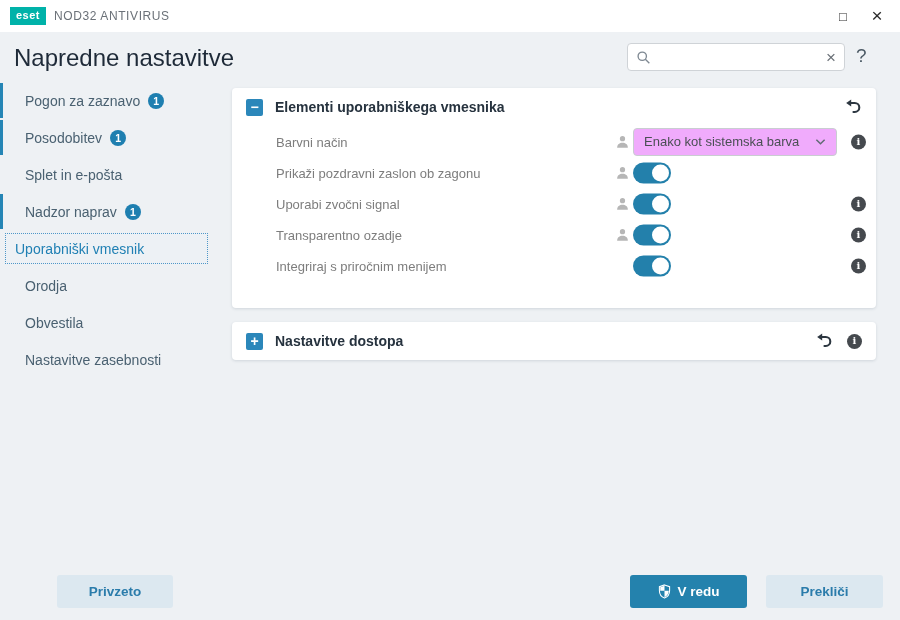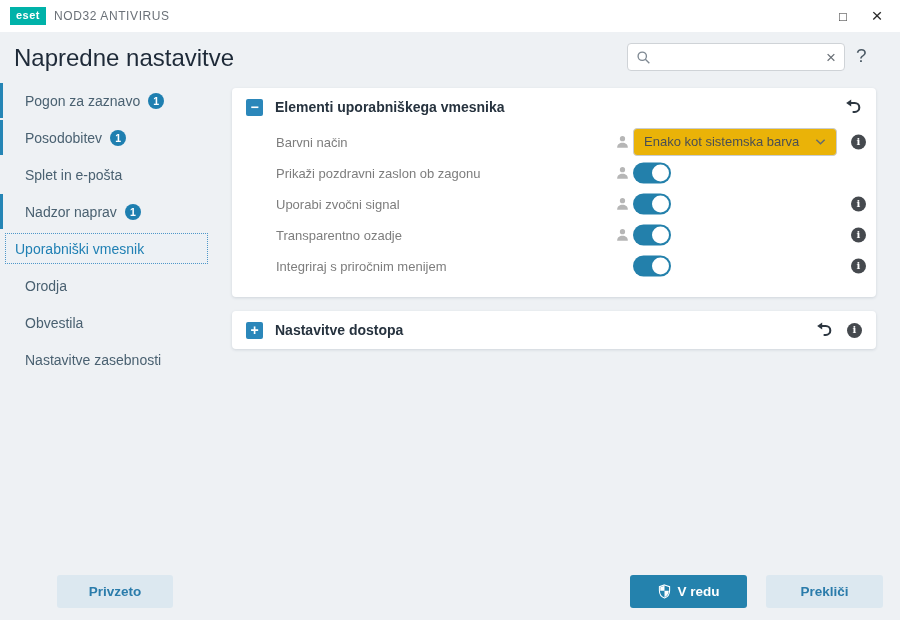--- a/index.html
+++ b/index.html
@@ -30,27 +30,27 @@
   .badge { margin-left:8px; width:16px; height:16px; border-radius:50%; background:#1e7fb0; color:#fff; font-size:10.5px; font-weight:bold; display:flex; align-items:center; justify-content:center; }
 
   
   .main { position:absolute; left:232px; top:88px; width:644px; }
   .panel { background:#fff; border-radius:4px; box-shadow:0 1px 3px rgba(40,60,80,.15); }
   .panel + .panel { margin-top:14px; }
   .panel-header { height:38px; display:flex; align-items:center; padding:0 14px; }
   .collapse-box { width:17px; height:17px; border-radius:2px; background:#2b87ba; color:#fff; font-size:14px; font-weight:bold; line-height:1; display:flex; align-items:center; justify-content:center; margin-right:12px; cursor:default; }
   .panel-title { flex:1; font-size:14px; font-weight:700; color:#26323e; }
   .panel-actions { display:flex; align-items:center; gap:14px; }
-  .rows { padding-bottom:16px; }
+  .rows { padding-bottom:27px; }
   .row { position:relative; height:31px; }
   .row-label { position:absolute; left:44px; top:50%; transform:translateY(-50%); font-size:13px; color:#7d7d7d; }
   .person { position:absolute; left:383px; top:50%; transform:translateY(-50%); width:15px; height:15px; }
   .toggle { position:absolute; left:401px; top:50%; transform:translateY(-50%); width:38px; height:21px; border-radius:11px; background:#2380ab; cursor:default; }
   .toggle .knob { position:absolute; right:2px; top:2px; width:17px; height:17px; border-radius:50%; background:#fff; }
-  .select { position:absolute; left:401px; top:50%; transform:translateY(-50%); width:204px; height:28px; background:#eab308; border:1px solid #c9cdd1; border-radius:4px; display:flex; align-items:center; padding:0 10px; font-size:13px; color:#4a4f54; cursor:default; }
+  .select { position:absolute; left:401px; top:50%; transform:translateY(-50%); width:204px; height:28px; background:#f0abfc; border:1px solid #c9cdd1; border-radius:4px; display:flex; align-items:center; padding:0 10px; font-size:13px; color:#4a4f54; cursor:default; }
   .select .select-value { flex:1; white-space:nowrap; overflow:hidden; }
   .info { width:15px; height:15px; border-radius:50%; background:#45494e; color:#fff; font-family:"DejaVu Serif",serif; font-weight:bold; font-size:10px; line-height:1; display:flex; align-items:center; justify-content:center; cursor:default; }
   .row .info { position:absolute; right:10px; top:50%; transform:translateY(-50%); }
   .reset-btn { display:flex; align-items:center; cursor:default; }
 
   
   .btn { position:absolute; top:575px; height:33px; border-radius:3px; font-size:13.5px; font-weight:bold; display:flex; align-items:center; justify-content:center; cursor:default; }
   .btn.light { background:#dce8f0; color:#2b7cab; }
   .btn.primary { background:#2482ad; color:#fff; }
   .btn .shield { margin-right:5px; display:flex; }

